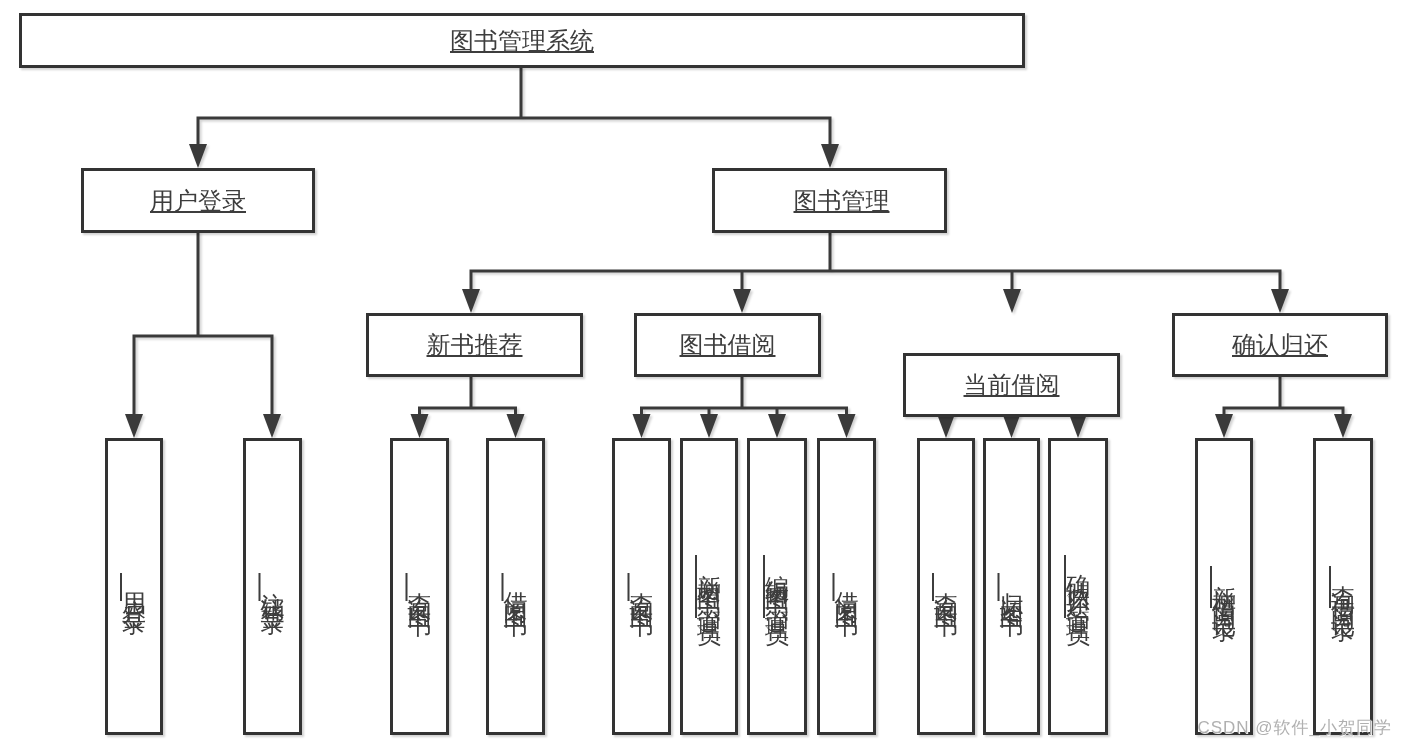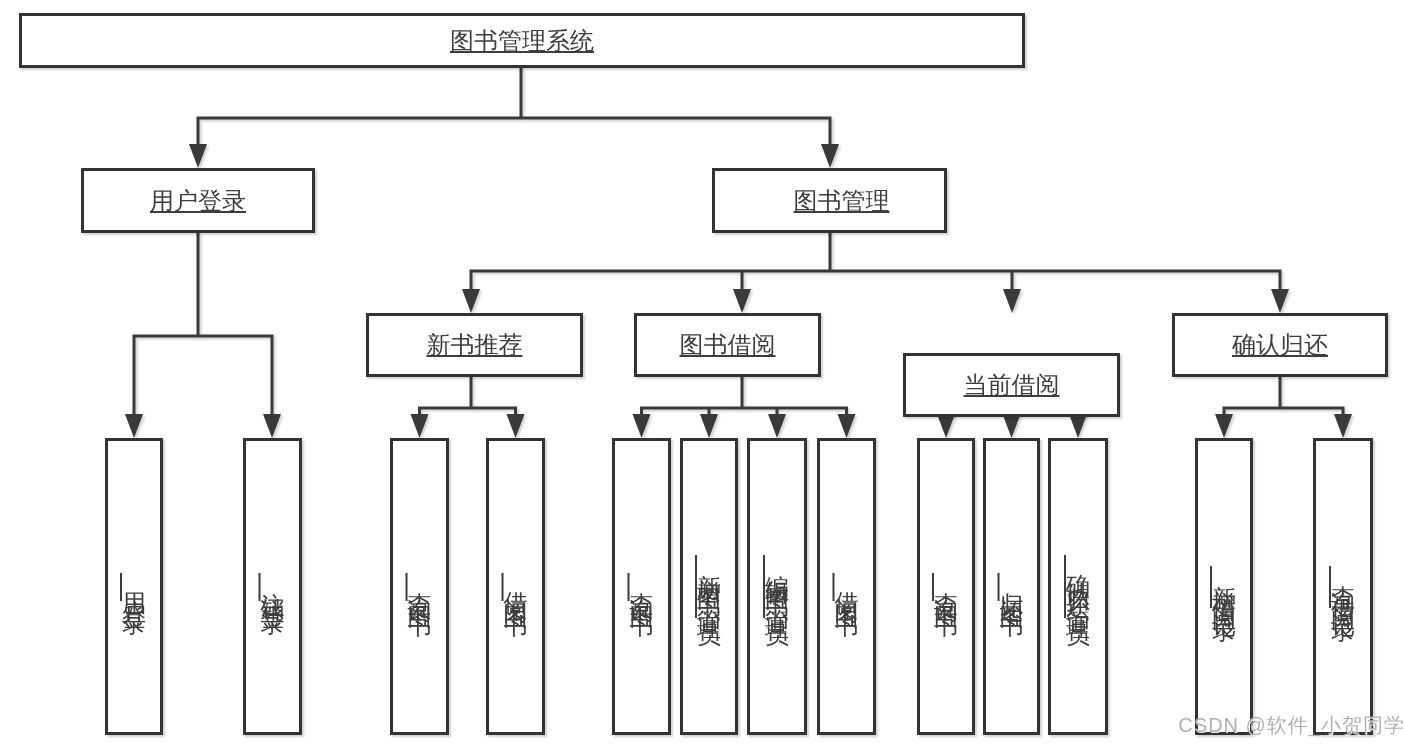--- a/index.html
+++ b/index.html
@@ -49,23 +49,23 @@
   }
   .box.v {
     writing-mode: vertical-lr;
     text-orientation: mixed;
     letter-spacing: 7px;
     line-height: 1;
     white-space: normal;
   }
   .watermark {
     position: absolute;
-    right: 0;
+    right: 13px;
     bottom: 8px;
-    font-size: 20px;
+    font-size: 17px;
     letter-spacing: 1px;
     color: #b0b0b0;
     text-shadow: 1px 1px 0 rgba(255,255,255,0.9);
     z-index: 5;
     margin-top: 44px;
   }
 </style>
 </head>
 <body>
 

